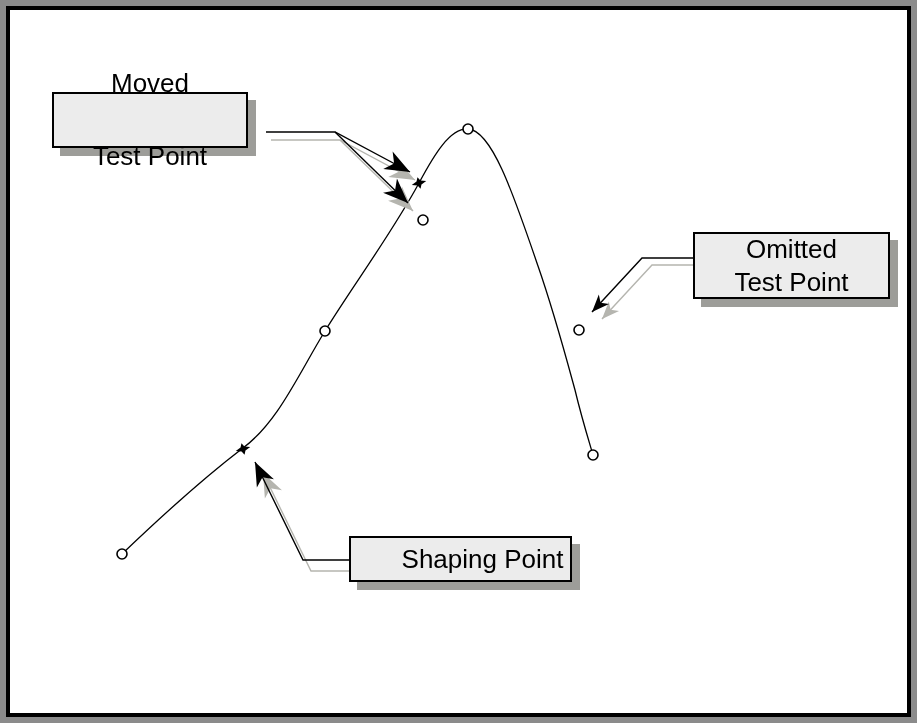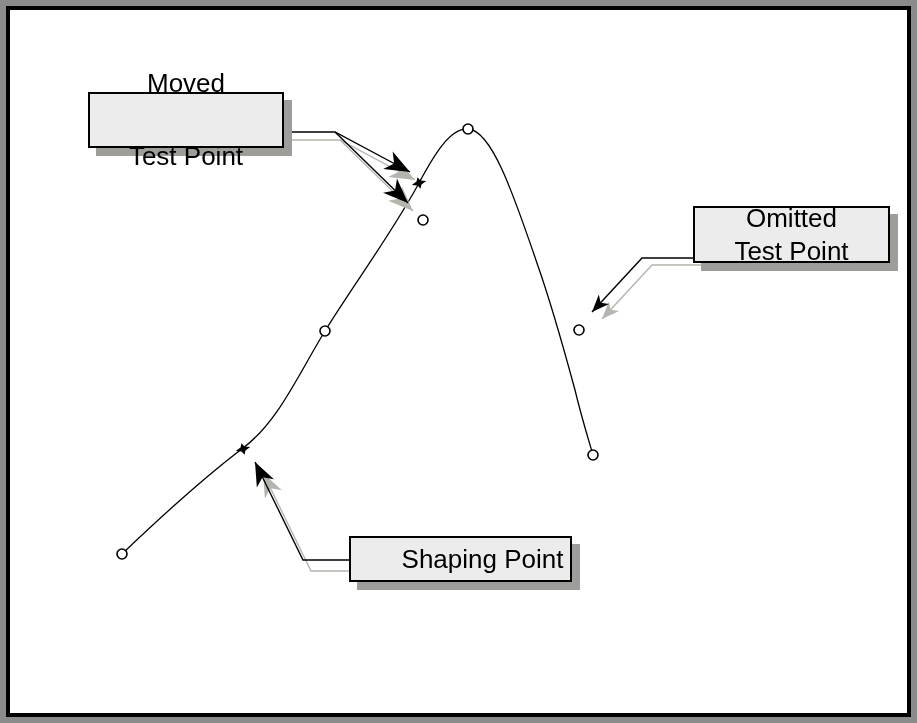--- a/index.html
+++ b/index.html
@@ -31,22 +31,22 @@
     display:flex;
     flex-direction:column;
     align-items:center;
     justify-content:center;
     text-align:center;
     font-size:26px;
     line-height:33px;
     color:#000;
     z-index:3;
   }
-  #box-moved   { left:88px;  top:92px;  width:196px; height:56px;gap:40px; }
-  #box-omitted { left:693px; top:206px; width:197px; height:57px; }
+  #box-moved   { left:52px;  top:92px;  width:196px; height:56px;gap:40px; }
+  #box-omitted { left:693px; top:232px; width:197px; height:67px; }
   #box-shaping { left:349px; top:536px; width:223px; height:46px;padding-left:44px; }
 </style>
 </head>
 <body>
 
 <div class="canvas"></div>
 
 <svg id="diagram-svg" width="917" height="723" viewBox="0 0 917 723">
     <path d="M 122 554 C 170 508 205 477 243 448 C 278 422 298 375 325 331 C 352 287 392 233 419 183 C 434 155 450 128 468 129 C 492 130 514 196 538 266 C 554 312 566 357 575 390 C 582 419 588 438 593 455" fill="none" stroke="#000000" stroke-width="1.3"></path>
     <polyline points="271,140 340,140 415,180" fill="none" stroke="#b5b5af" stroke-width="1.4"></polyline>

